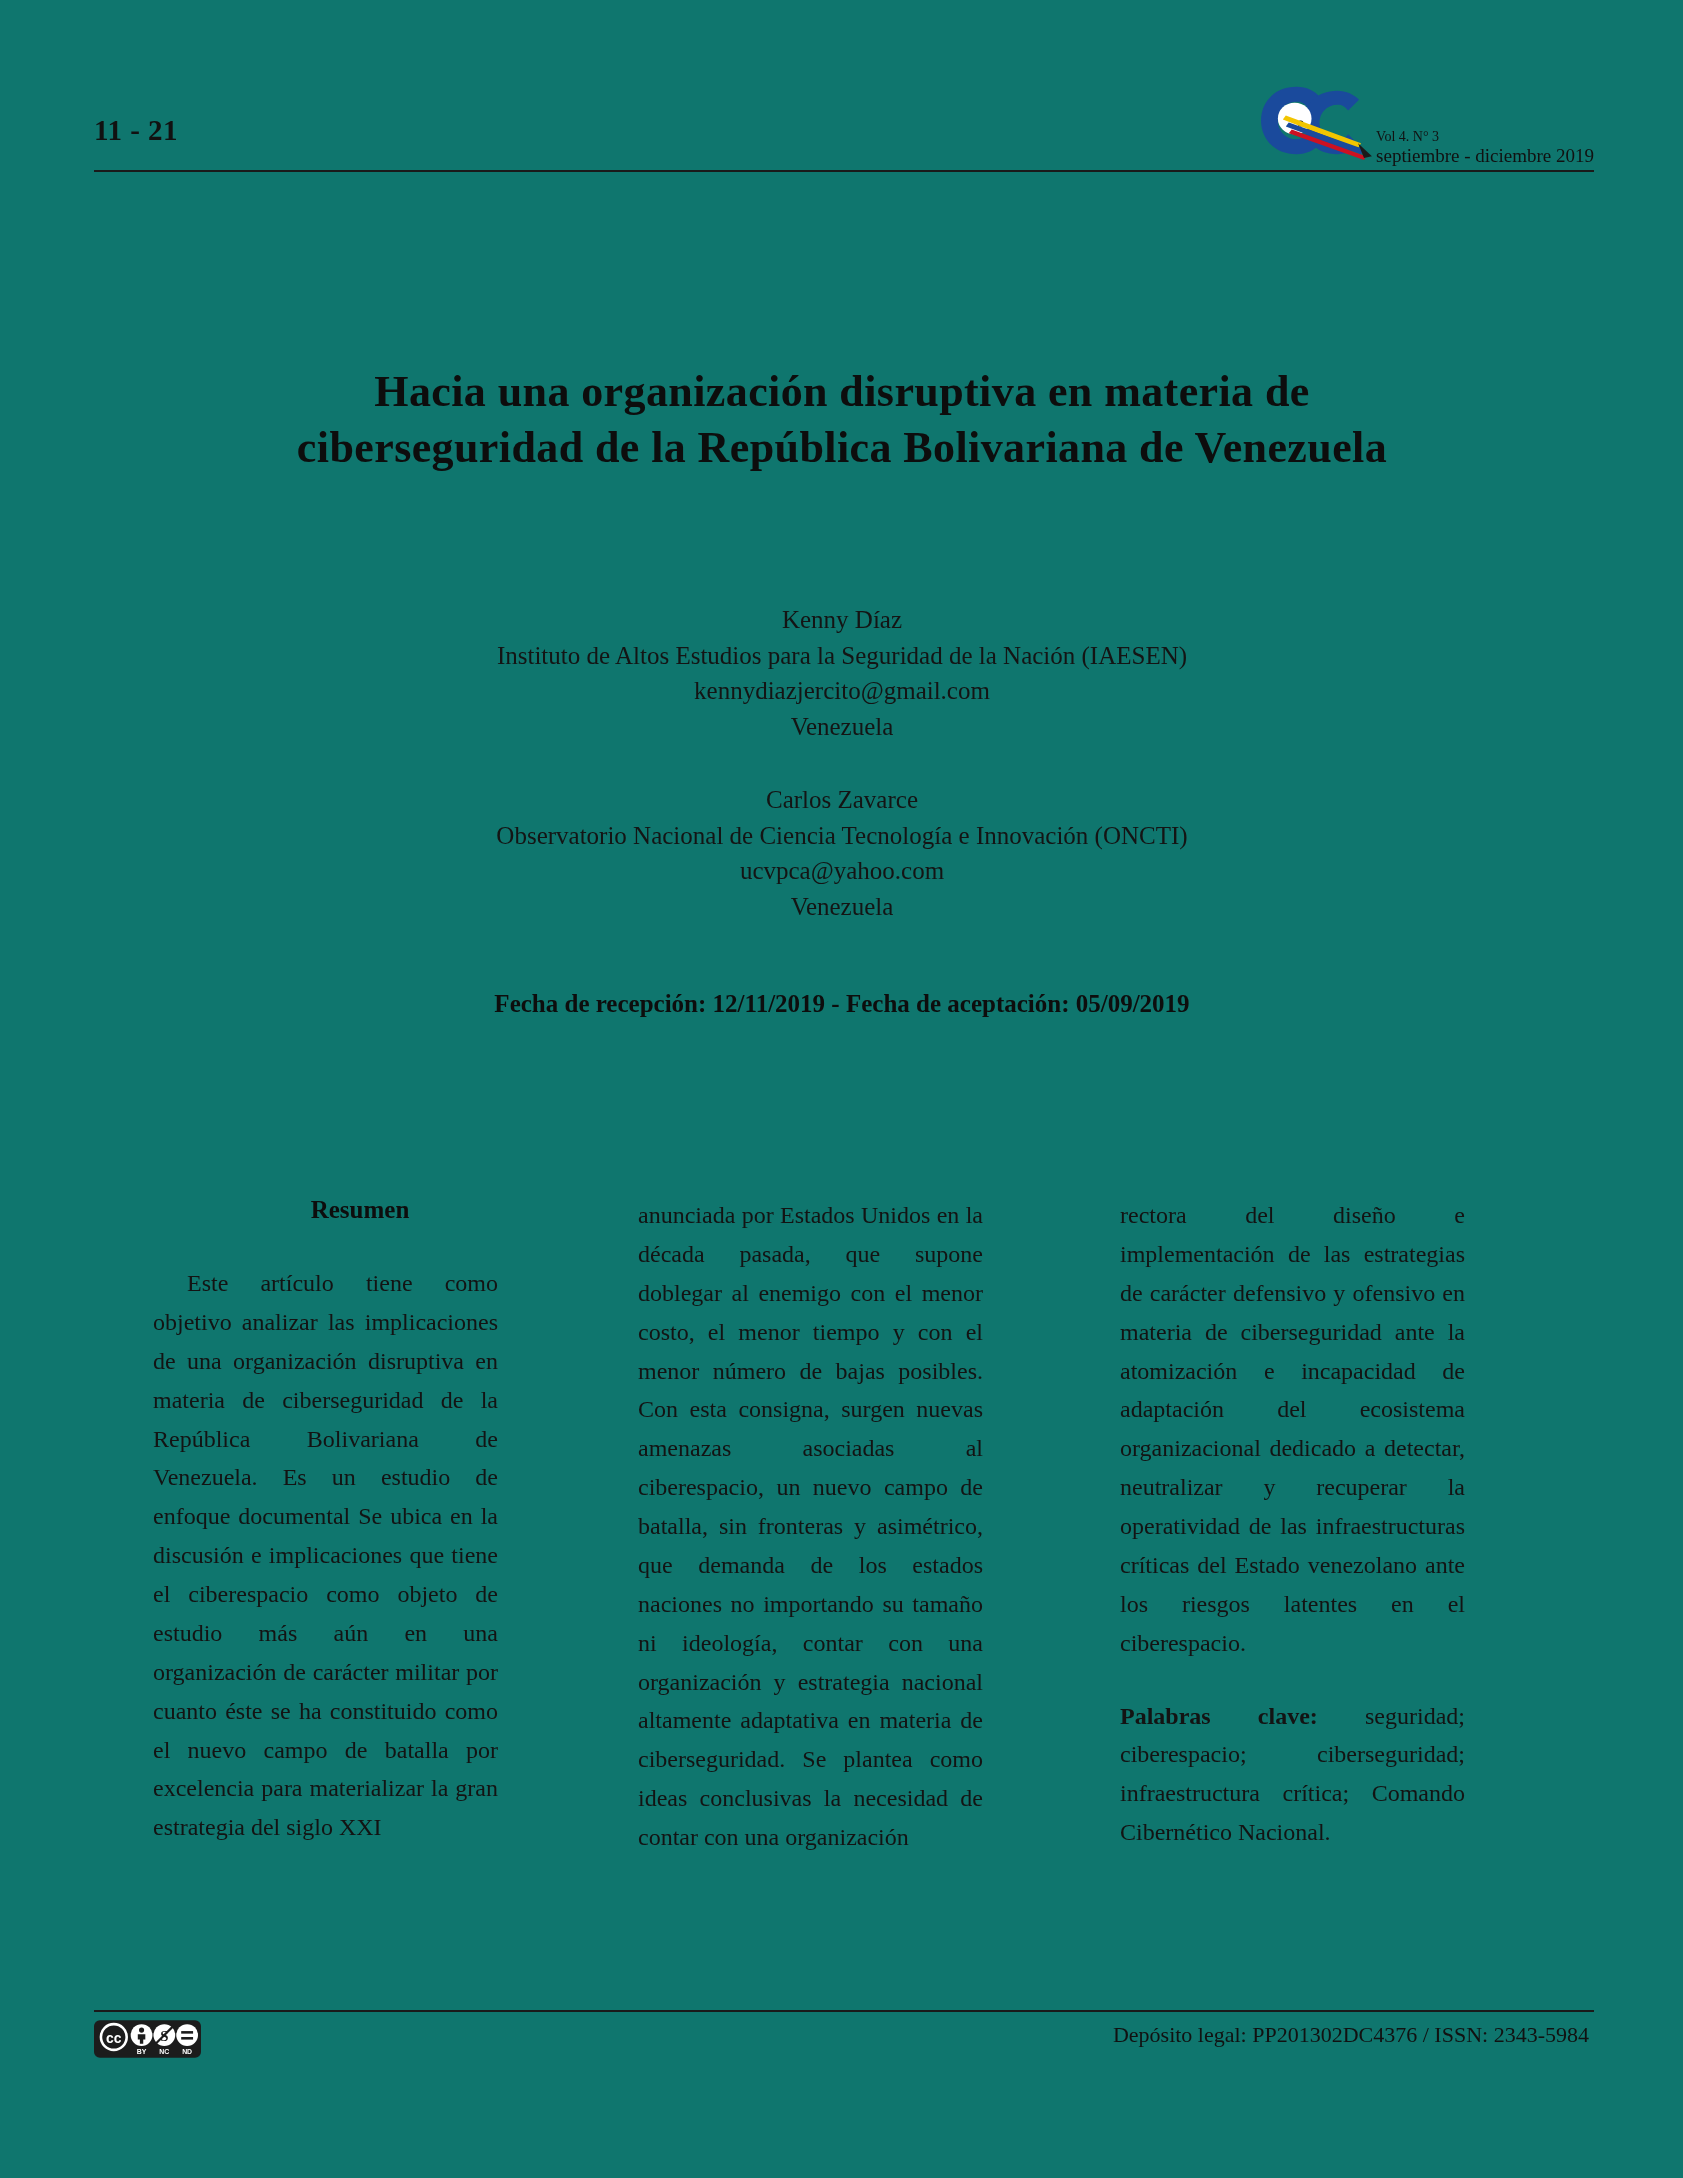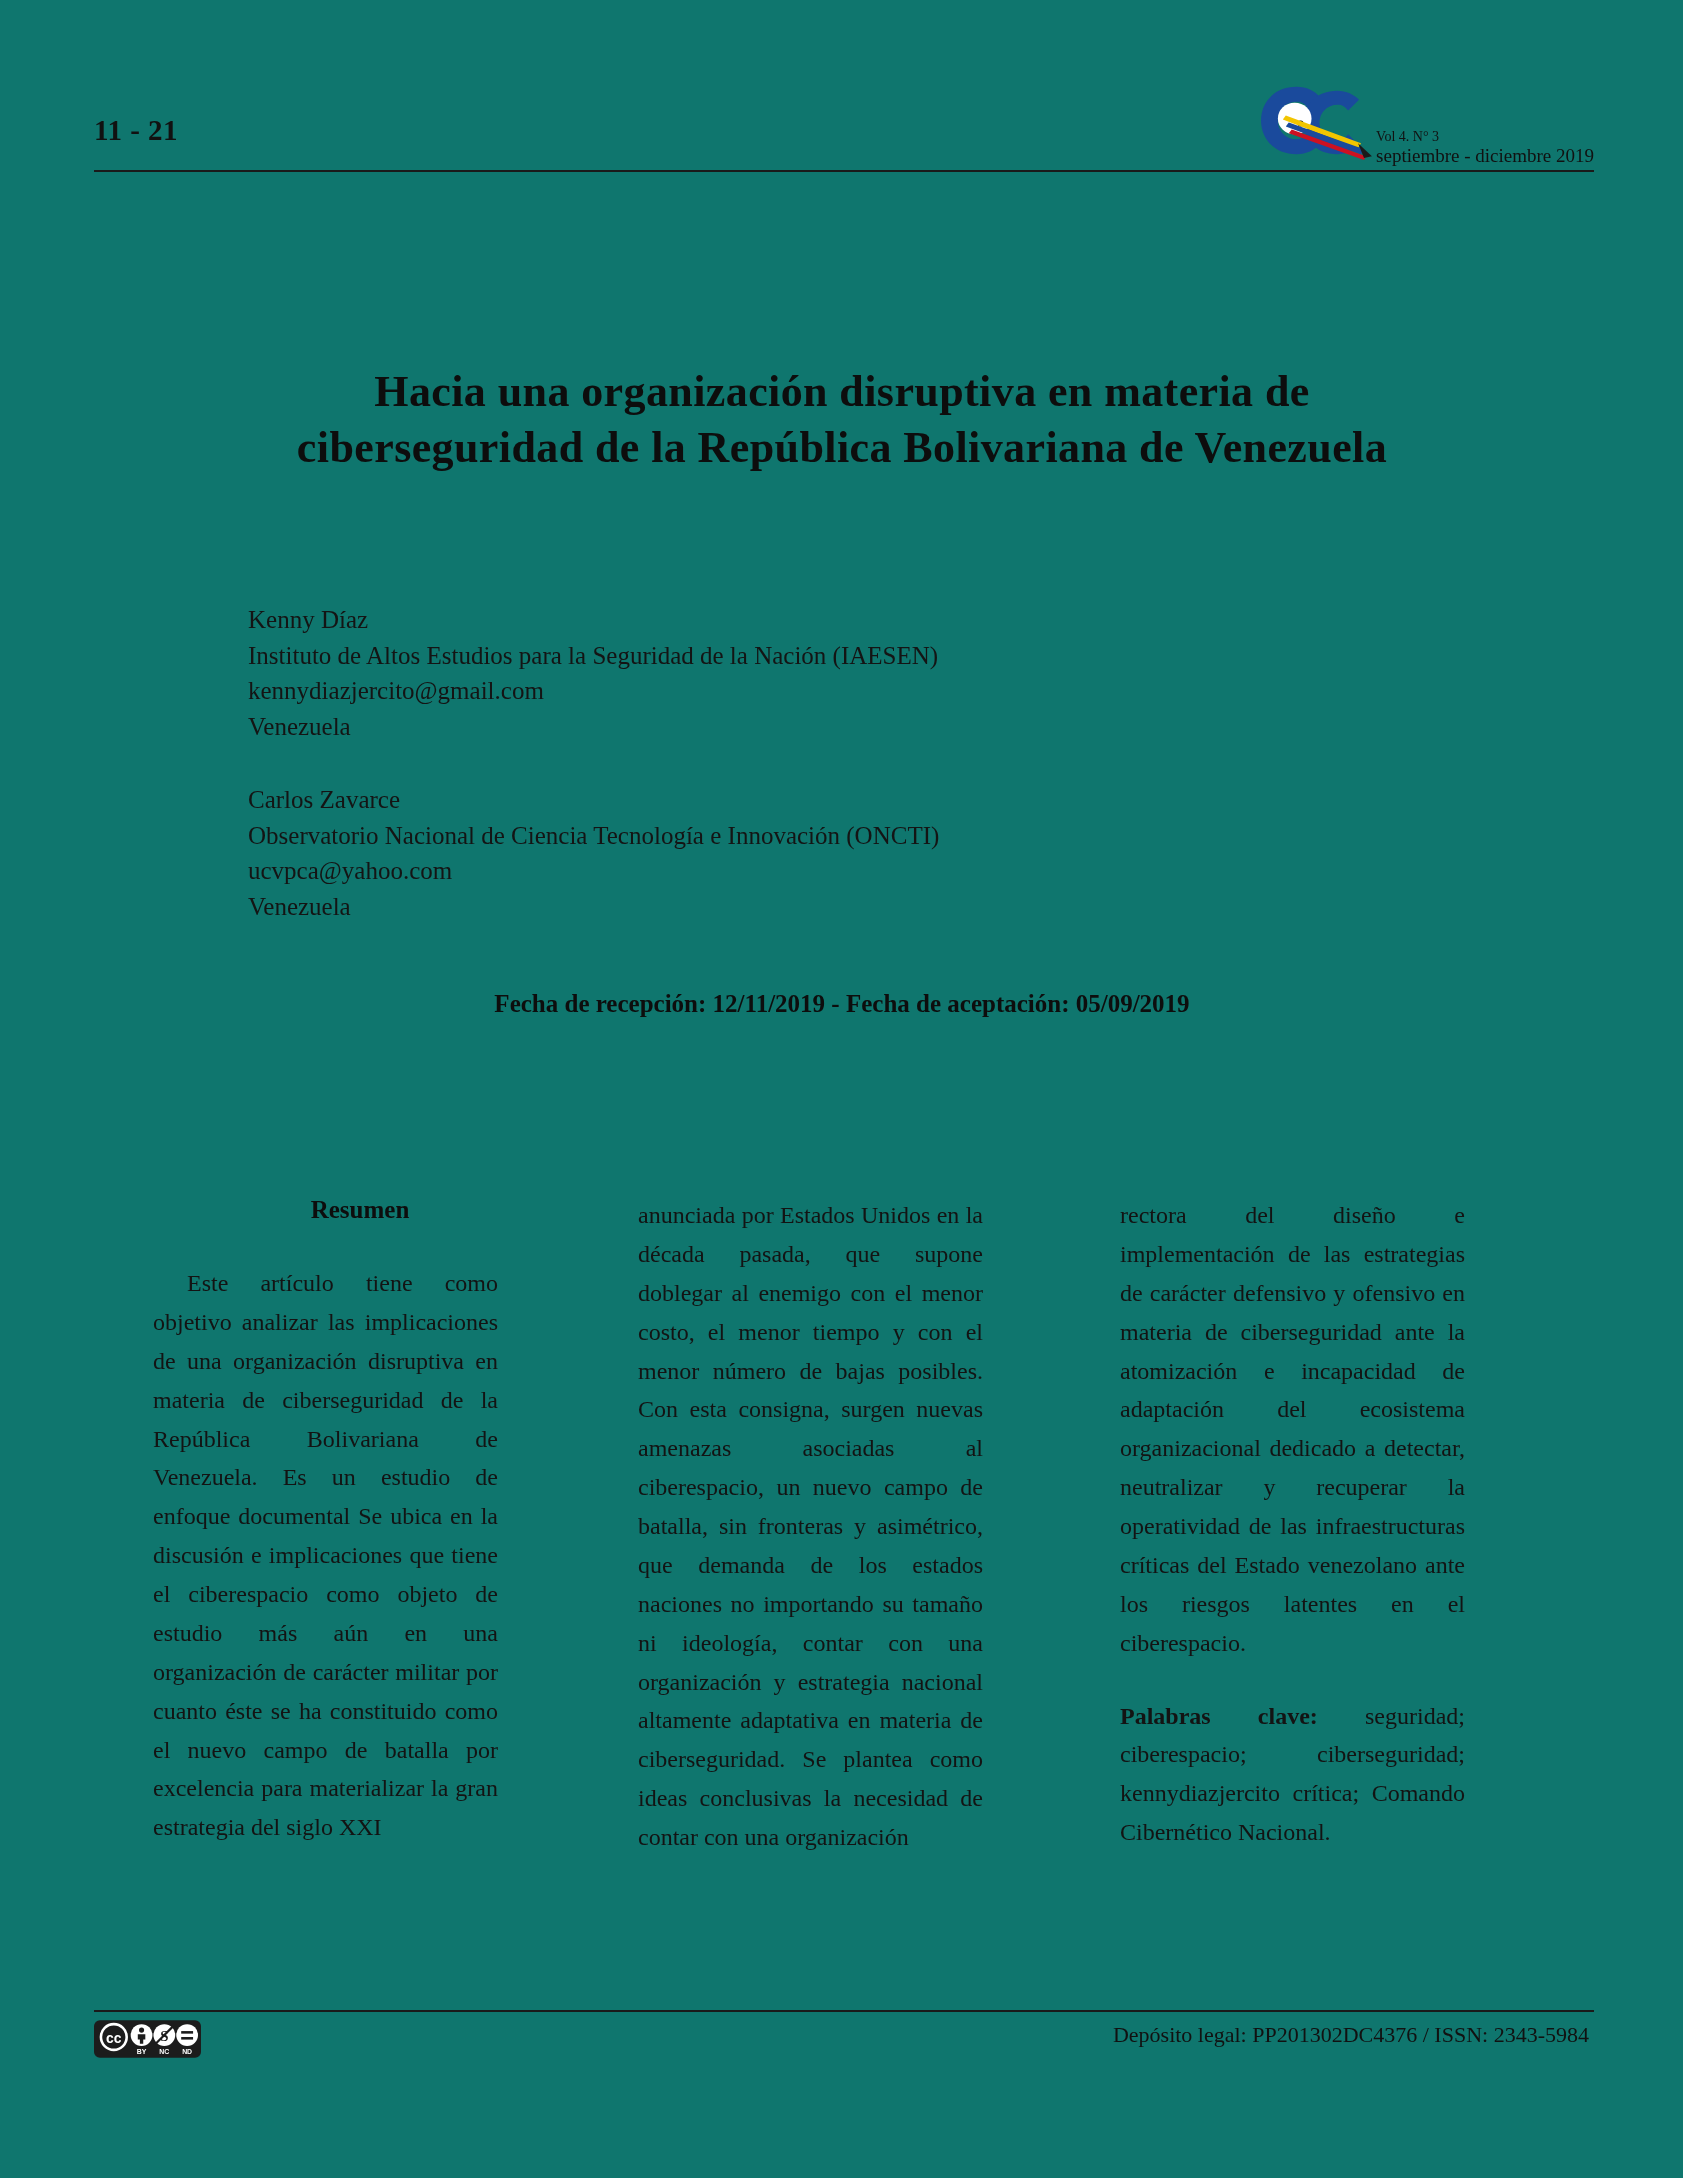--- a/index.html
+++ b/index.html
@@ -92,20 +92,21 @@
     letter-spacing: 0.4px;
     color: #0d0d0d;
   }
 
   
   .authors {
     position: absolute;
     left: 248px;
     top: 602px;
     width: 1188px;
+    text-align: center;
   }
   .author-block {
     font-size: 25px;
     line-height: 1.42;
     color: #141414;
   }
   .author-block + .author-block {
     margin-top: 38px;
   }
   .author-line {
@@ -283,21 +284,21 @@
       <div class="section-heading">Resumen</div>
       <p class="body-text indent">Este artículo tiene como objetivo analizar las implicaciones de una organización disruptiva en materia de ciberseguridad de la República Bolivariana de Venezuela. Es un estudio de enfoque documental  Se ubica en la discusión e implicaciones que tiene el ciberespacio como objeto de estudio más aún en una organización de carácter militar por cuanto éste se ha  constituido como el nuevo campo de batalla por excelencia para materializar la gran estrategia del siglo XXI</p>
     </div>
 
     <div class="col col-2">
       <p class="body-text">anunciada por Estados Unidos en la década pasada, que supone doblegar al enemigo con el menor costo, el menor tiempo y con el menor número de bajas posibles. Con esta consigna, surgen nuevas amenazas asociadas al ciberespacio, un nuevo campo de batalla, sin fronteras y asimétrico, que demanda de los estados naciones no importando su tamaño ni ideología, contar con una organización y estrategia nacional altamente adaptativa en materia de ciberseguridad. Se plantea como ideas conclusivas la necesidad de contar con una organización</p>
     </div>
 
     <div class="col col-3">
       <p class="body-text">rectora del diseño e implementación de las estrategias de carácter defensivo y ofensivo en materia de ciberseguridad ante la atomización e incapacidad de adaptación del ecosistema organizacional dedicado a detectar, neutralizar y recuperar la operatividad de las infraestructuras críticas del Estado venezolano ante los riesgos latentes en el ciberespacio.</p>
-      <p class="keywords"><b>Palabras clave:</b><span> seguridad; ciberespacio; ciberseguridad; kennydiazjercito crítica; Comando Cibernético Nacional.</span></p>
+      <p class="keywords"><b>Palabras clave:</b><span> seguridad; ciberespacio; ciberseguridad; infraestructura crítica; Comando Cibernético Nacional.</span></p>
     </div>
 
   </div>
 
   <div class="footer-rule"></div>
 
   <svg class="cc-badge" viewBox="0 0 108 38">
     <rect x="0" y="0" width="108" height="38" rx="6" ry="6" fill="#1c1c1c"></rect>
 
     <circle cx="20" cy="17" r="13" fill="none" stroke="#ffffff" stroke-width="2.6"></circle>

